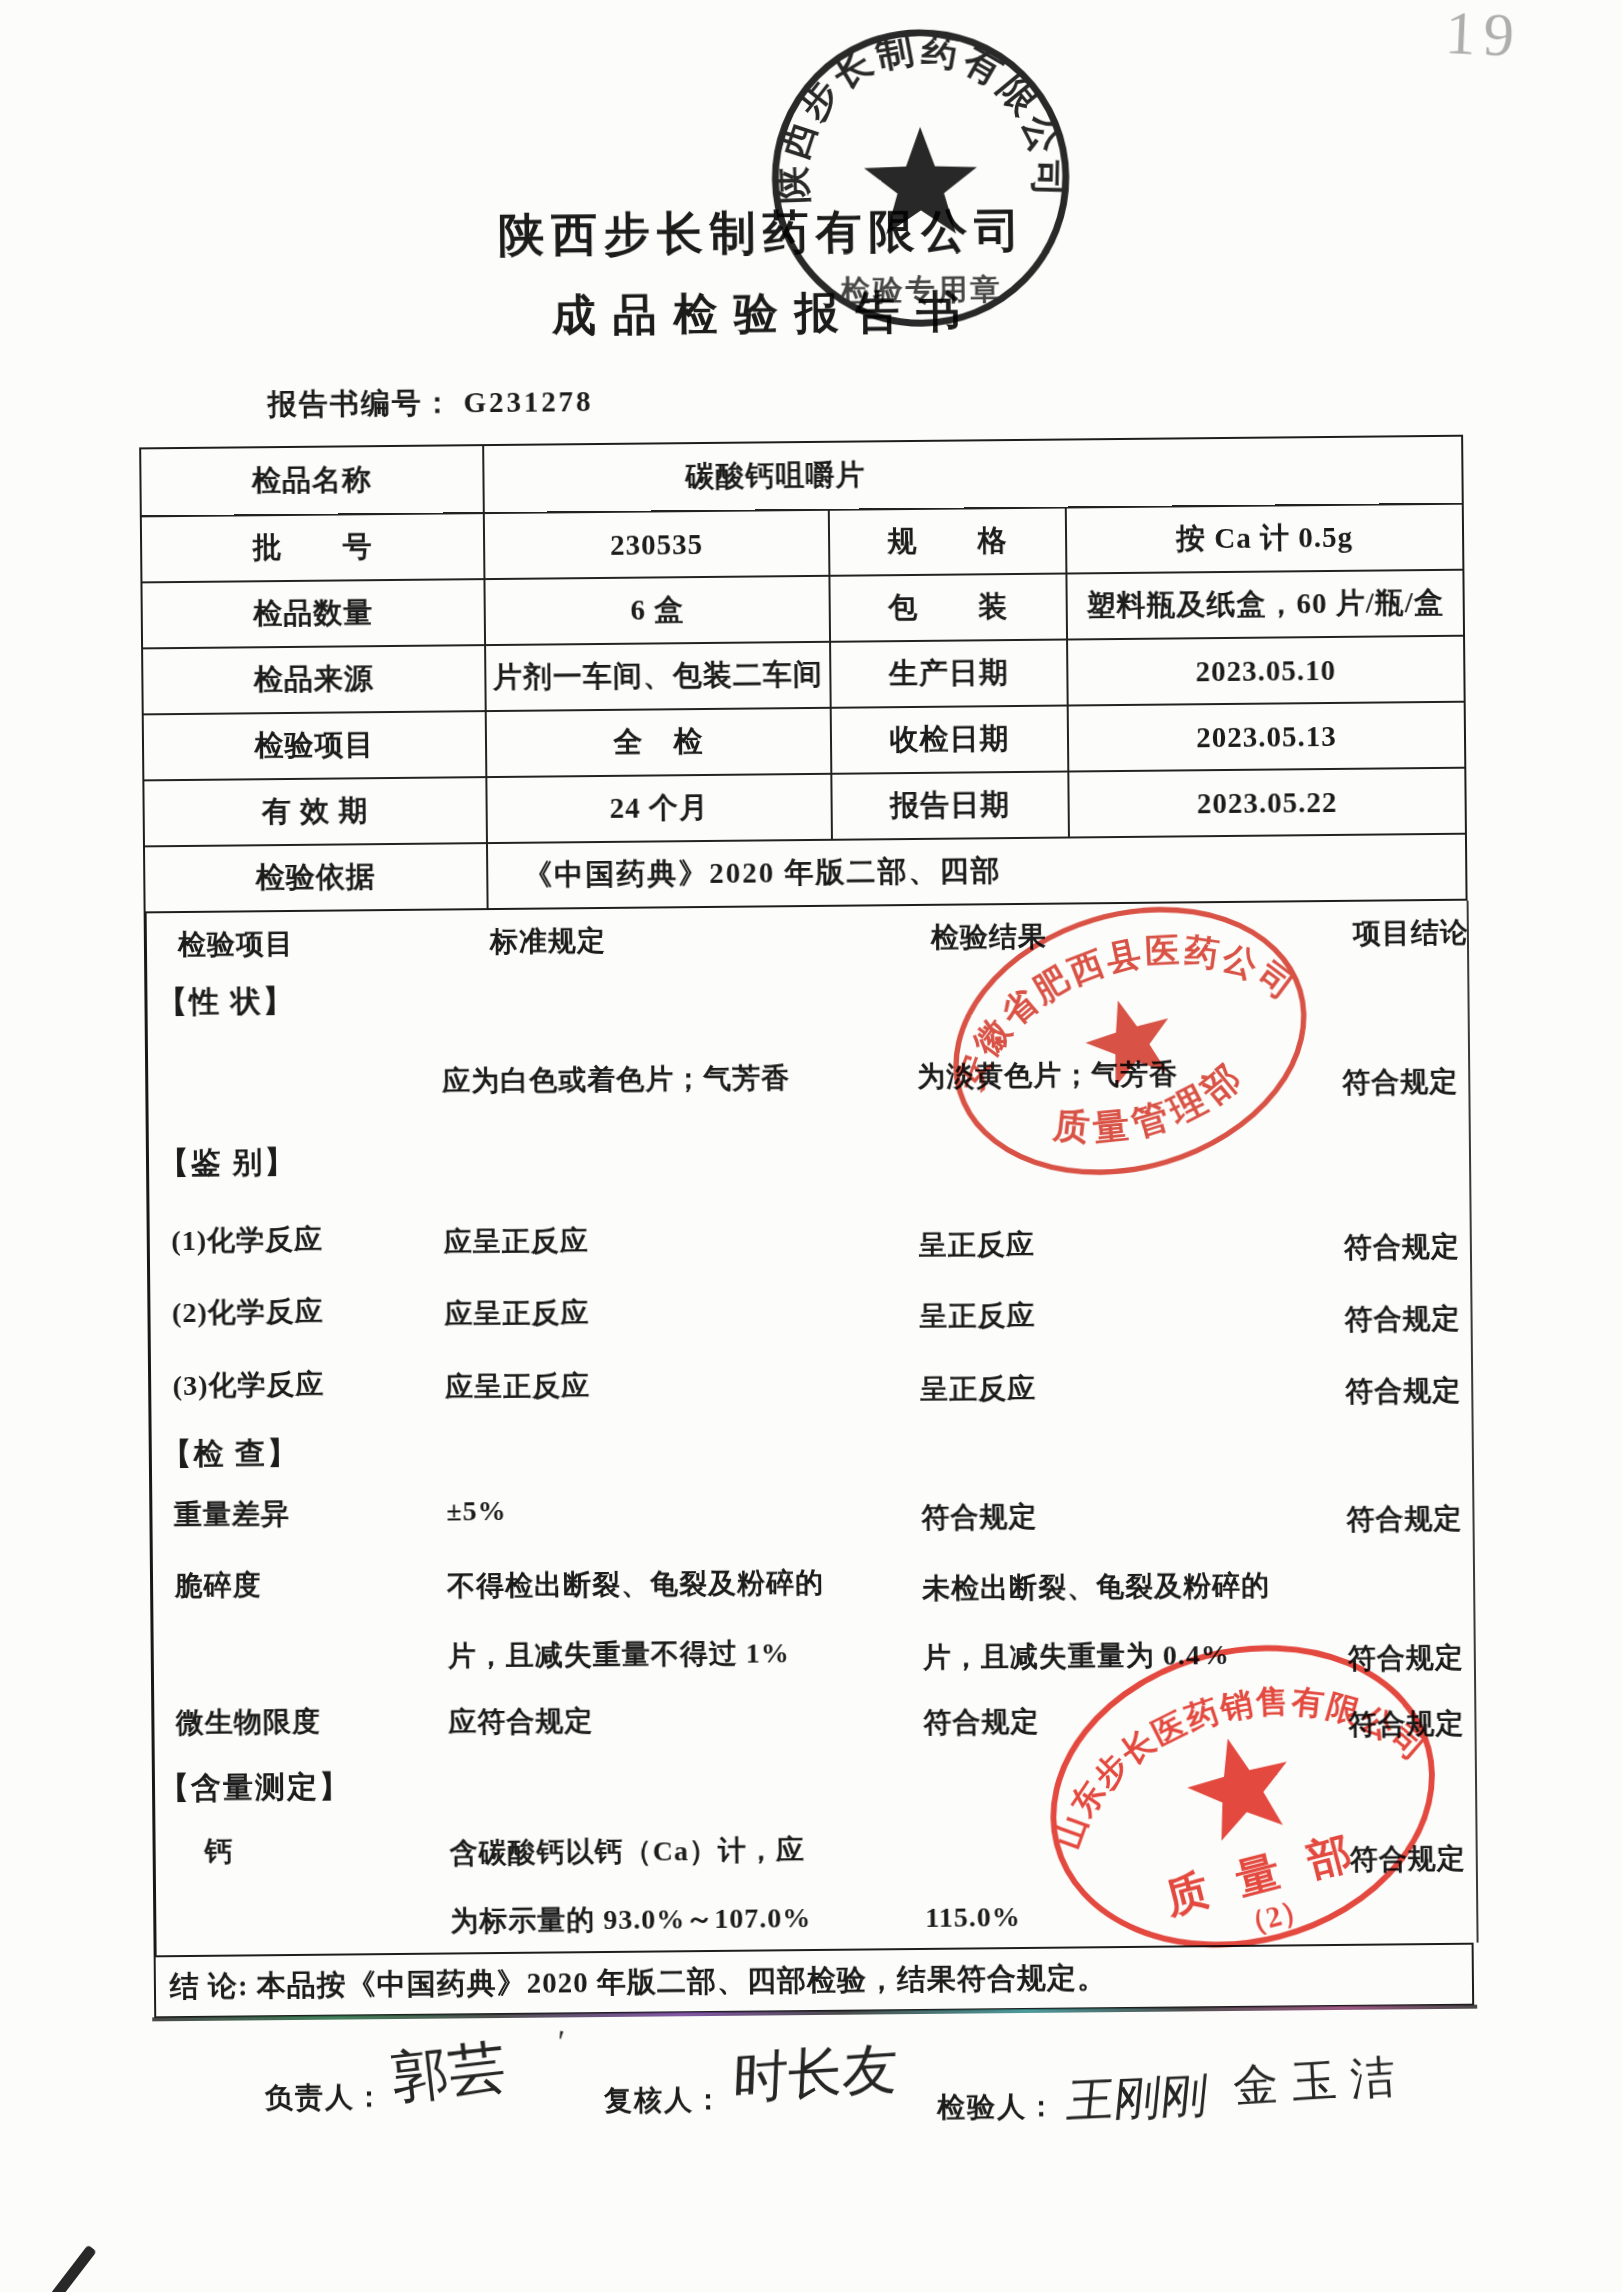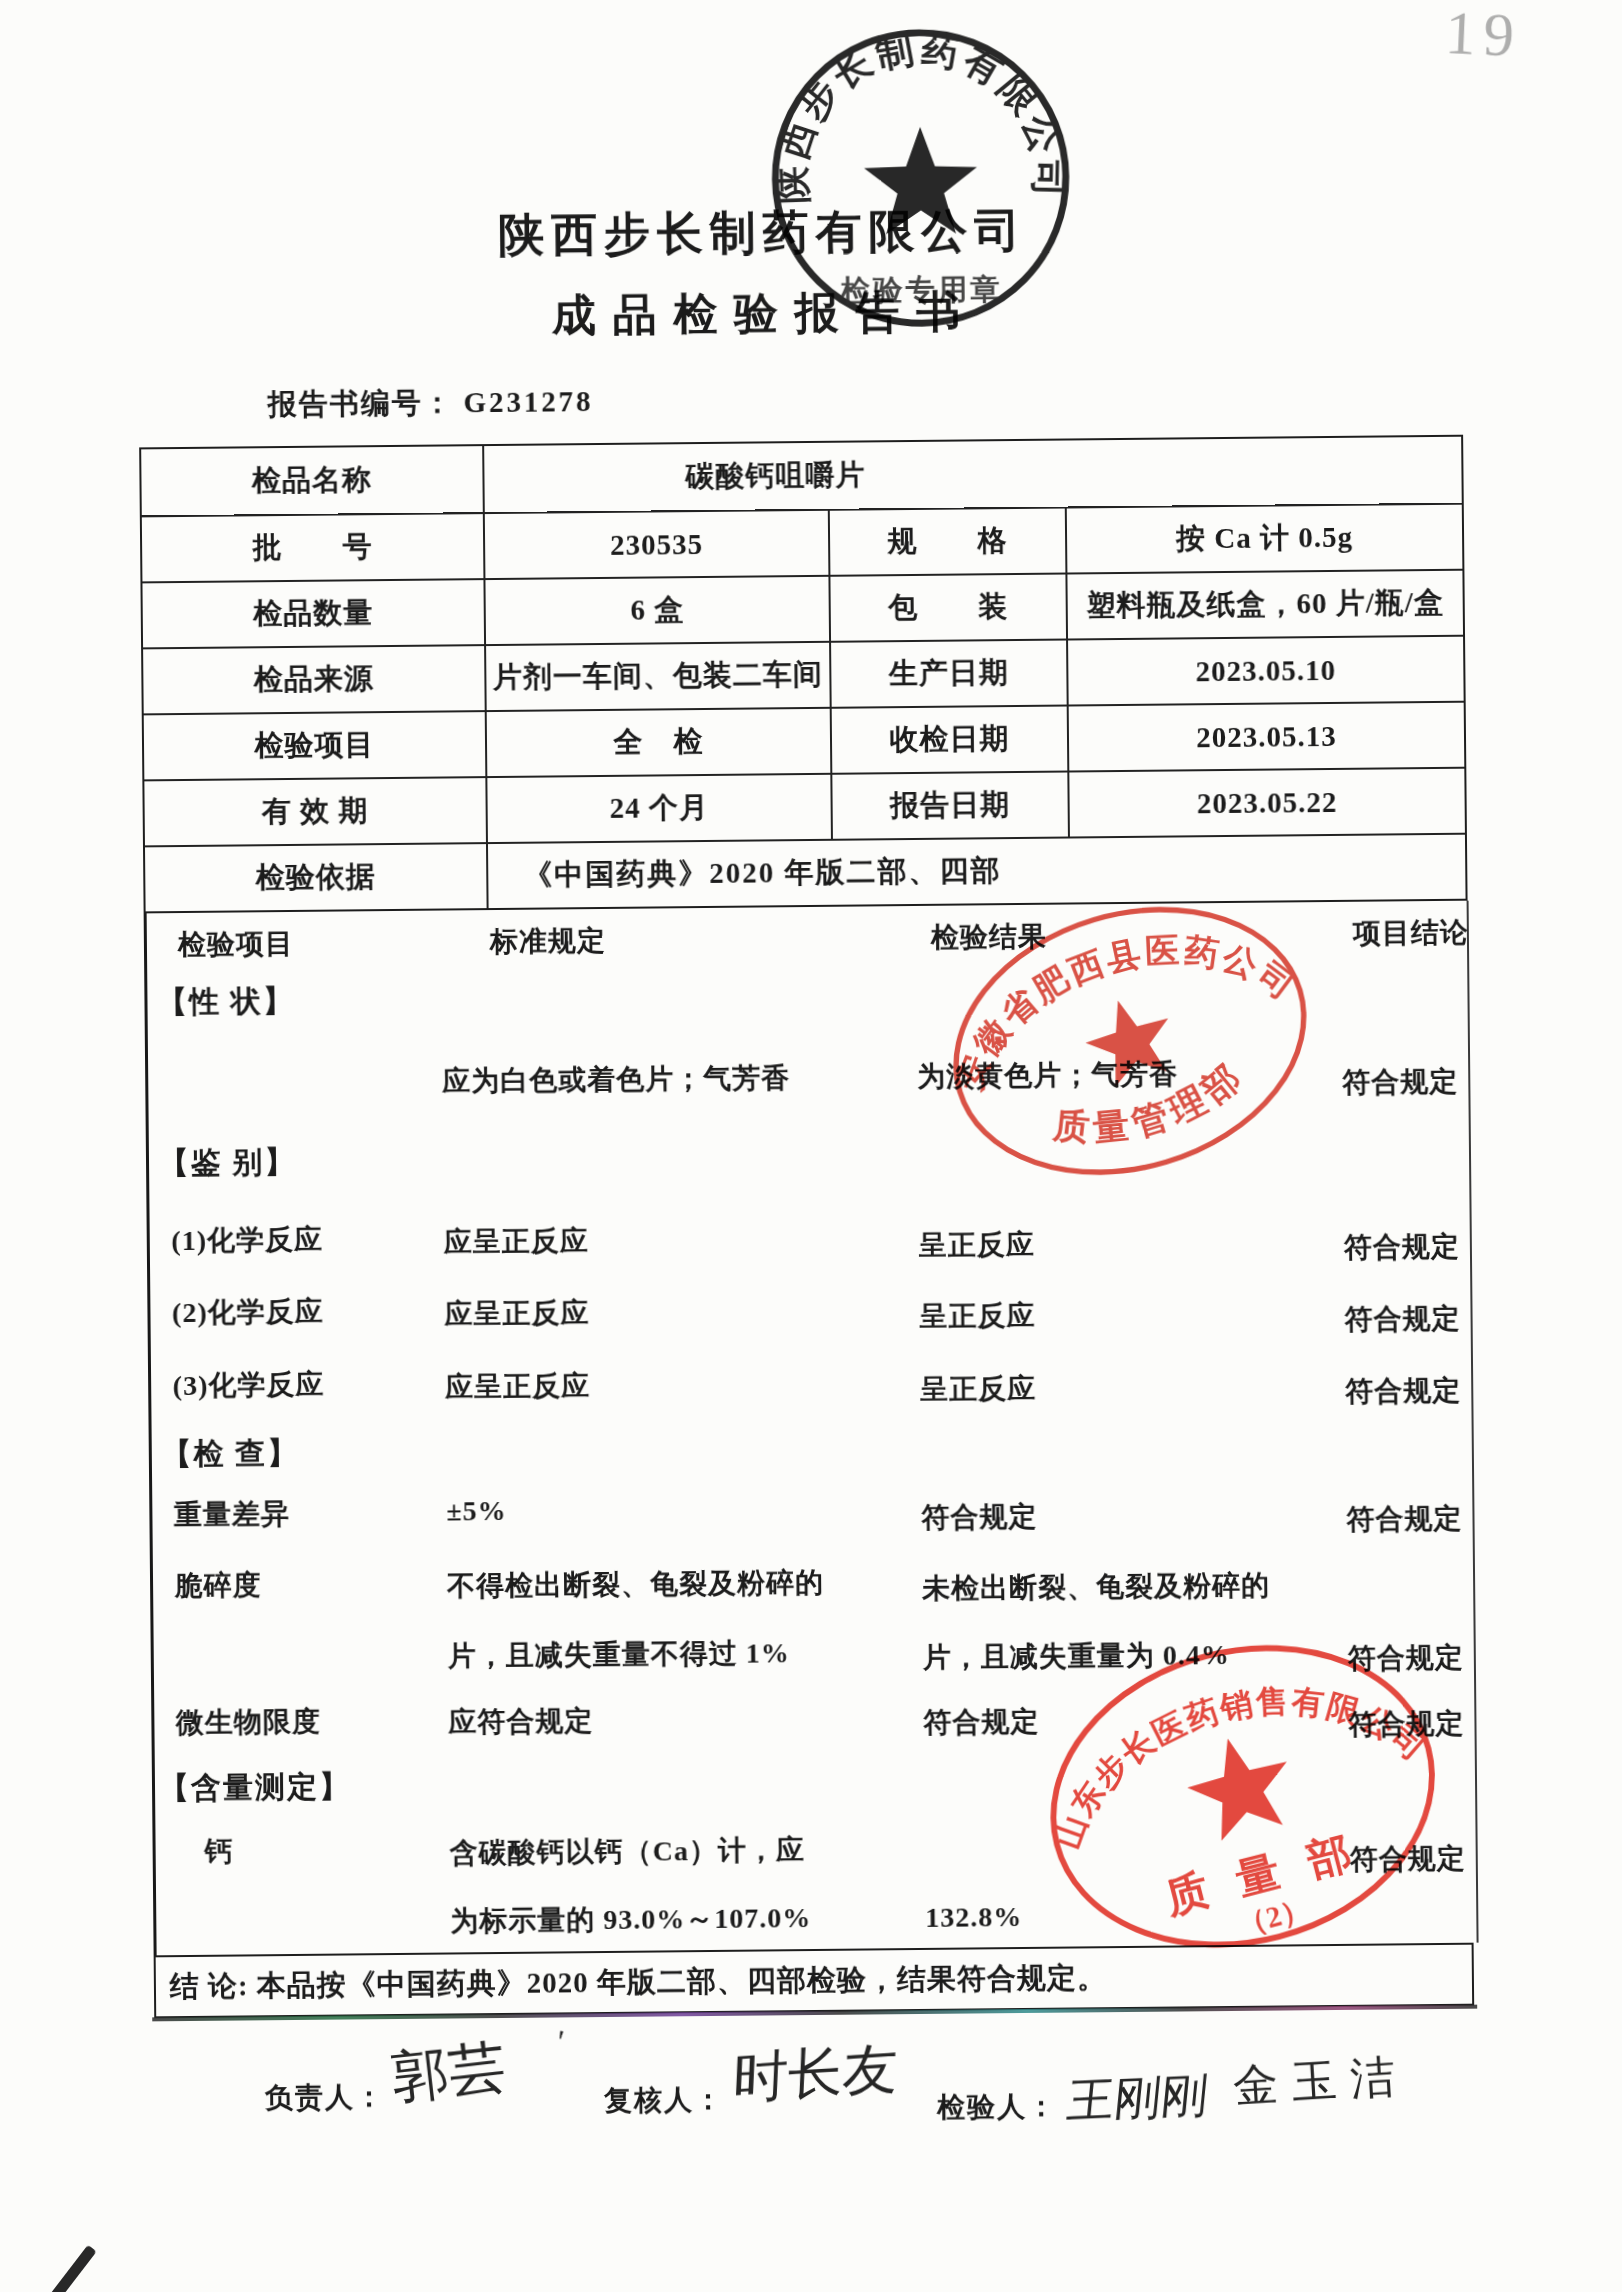--- a/index.html
+++ b/index.html
@@ -147,21 +147,21 @@
     <div class="rline" style="left:21.6px;top:791px;">微生物限度</div>
     <div class="rline" style="left:294px;top:793px;">应符合规定</div>
     <div class="rline" style="left:769px;top:798px;">符合规定</div>
     <div class="rline" style="left:1194px;top:804px;">符合规定</div>
 
     <div class="rline sec" style="left:3.9px;top:855px;">【含量测定】</div>
     <div class="rline" style="left:49px;top:920px;">钙</div>
     <div class="rline" style="left:294px;top:924px;">含碳酸钙以钙（Ca）计，应</div>
     <div class="rline" style="left:1194px;top:939px;">符合规定</div>
     <div class="rline" style="left:294px;top:992px;">为标示量的 93.0%～107.0%</div>
-    <div class="rline" style="left:769px;top:996px;">132.8%</div>
+    <div class="rline" style="left:769px;top:996px;">115.0%</div>
   </div>
 
   <div class="abs conclusion-box">
     <span>结 论: 本品按《中国药典》2020 年版二部、四部检验，结果符合规定。</span>
   </div>
   <div class="abs rainbow"></div>
 
   <div class="abs sig-label" style="left:257px;top:2074px;">负责人：</div>
   <div class="abs hand" style="left:384px;top:2031px;font-size:57px;transform:rotate(-6deg);">郭芸</div>
   <div class="abs hand" style="left:549px;top:2021px;font-size:33px;transform:rotate(12deg);">'</div>

